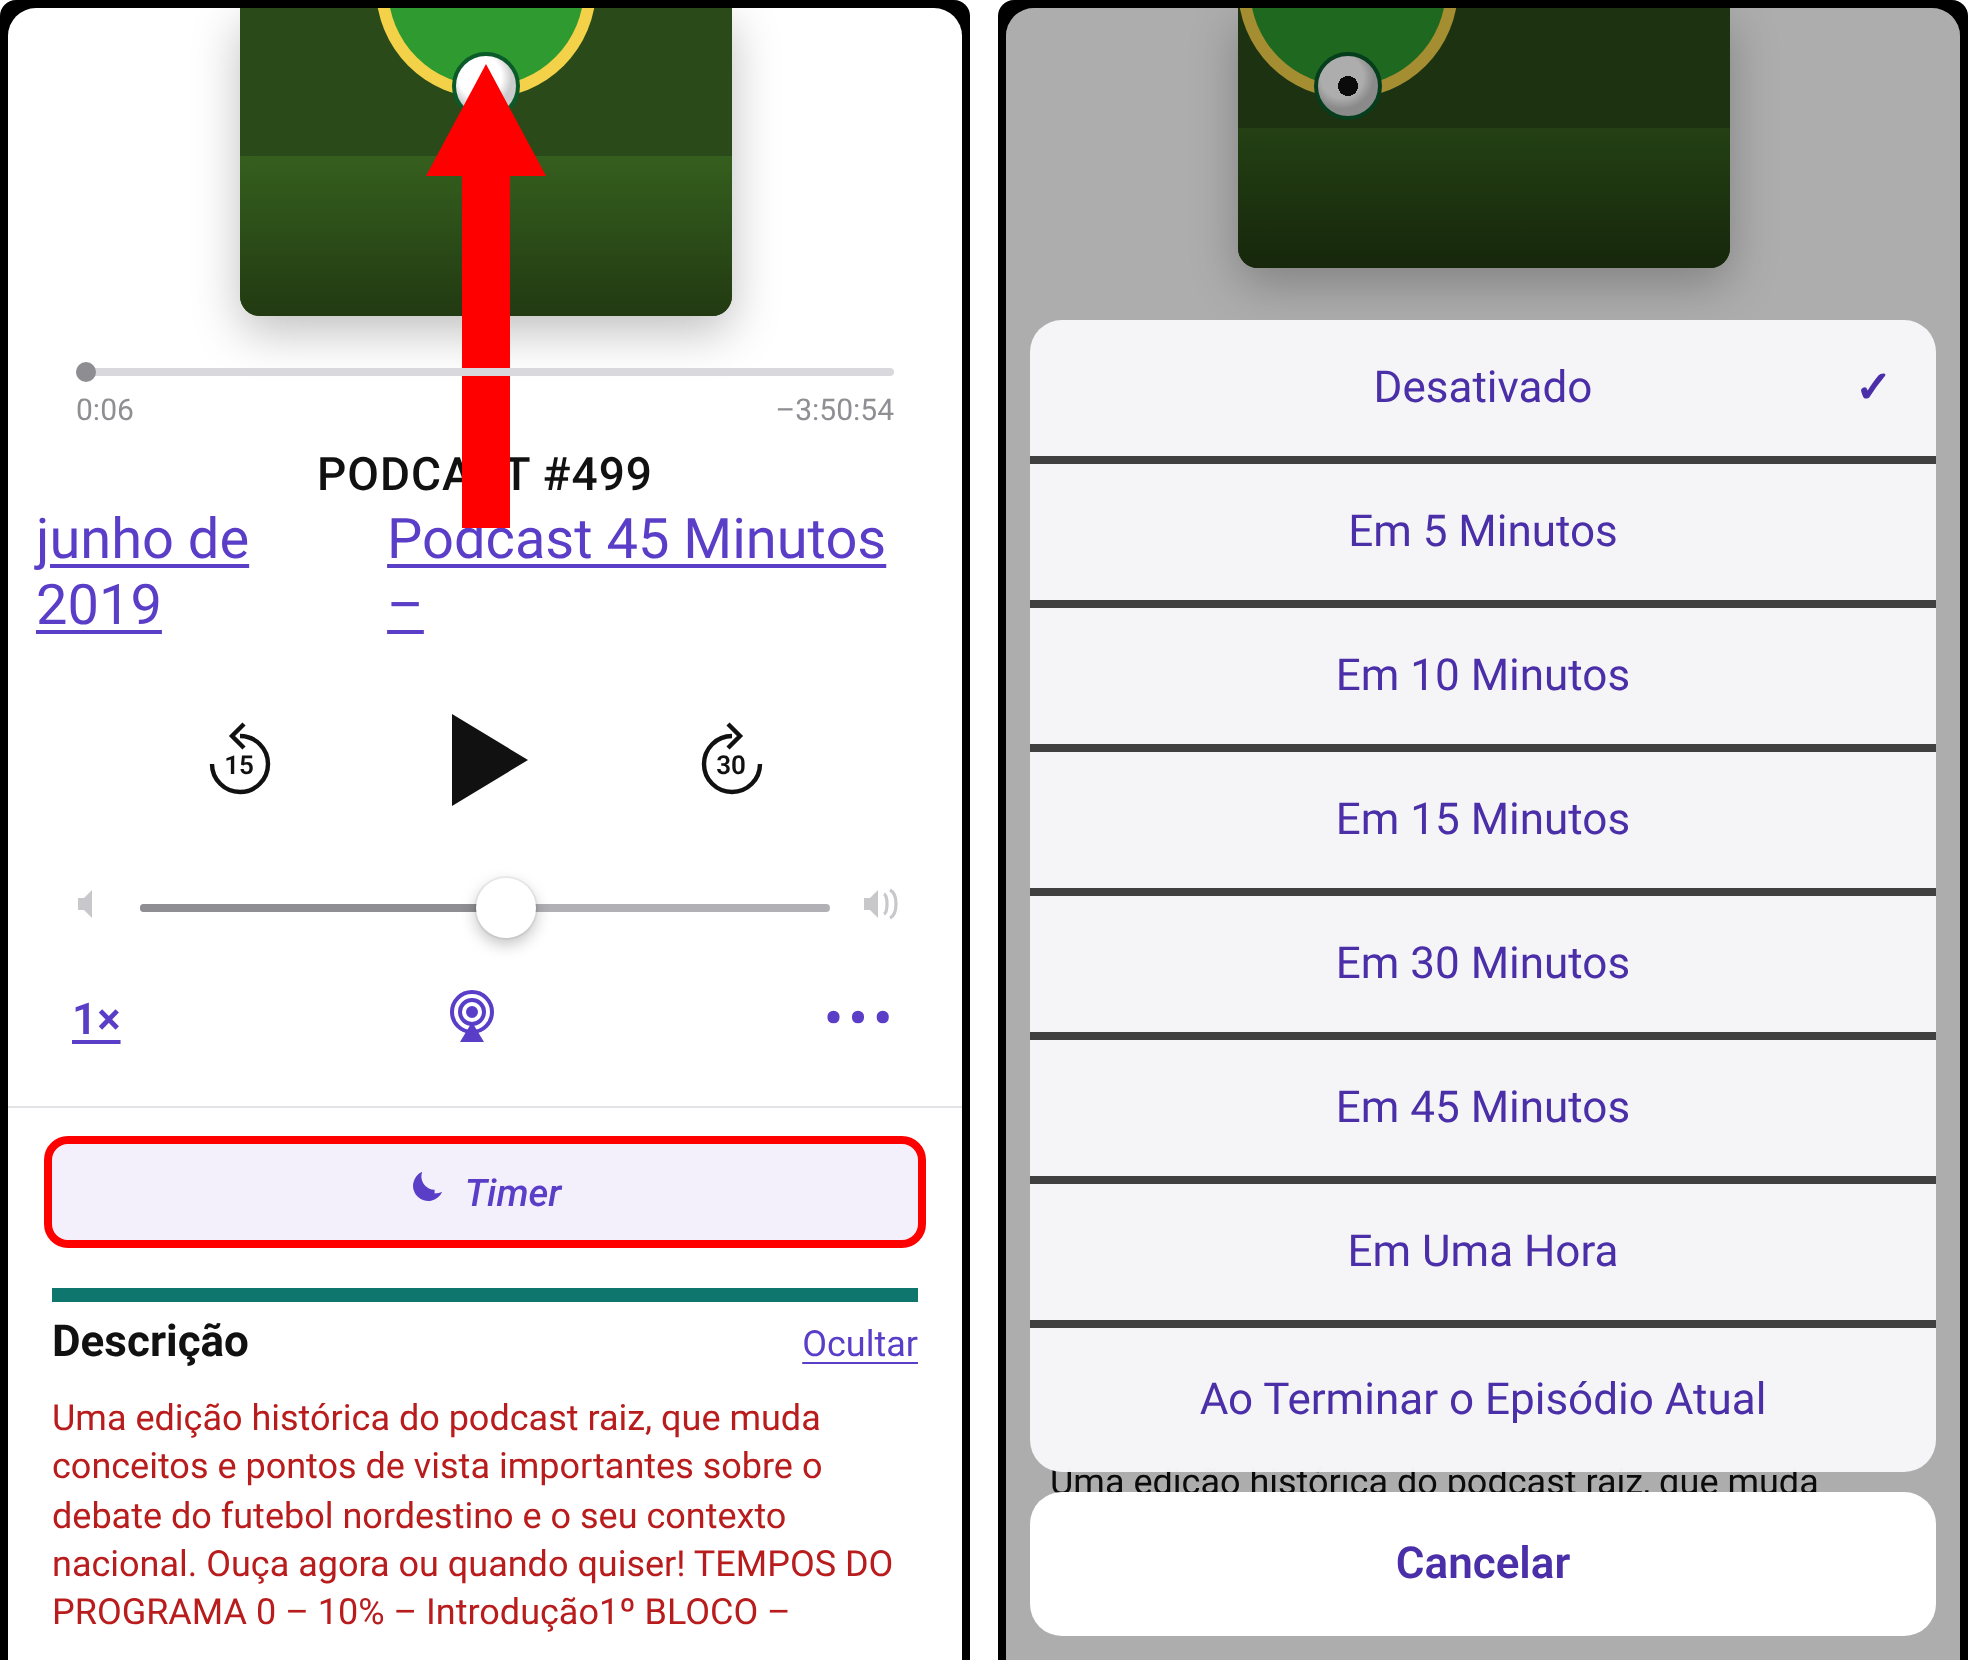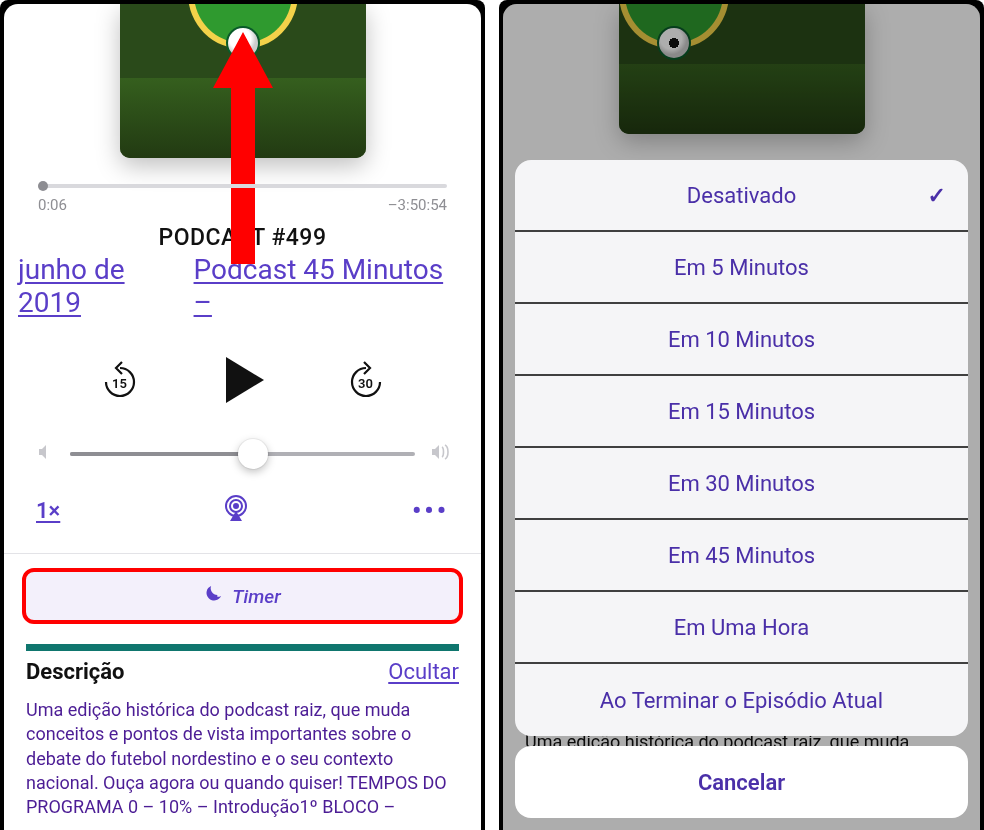--- a/index.html
+++ b/index.html
@@ -185,23 +185,23 @@
   }
   .red-box { outline:4px solid #ff0000; outline-offset:-2px; }
 
   .desc-section { padding: 6px 22px 0; }
   .desc-head {
     display:flex; justify-content:space-between; align-items:baseline;
     border-top:7px solid #0f766e;
     padding-top:8px;
   }
   .desc-head h3 { font-size:22px; font-weight:700; color:#111; }
-  .desc-head .hide-link { color:#5a3ec8; font-size:22px; text-decoration:underline; text-underline-offset:3px; }
+  .desc-head .hide-link { color:#5a3ec8; font-size:18px; text-decoration:underline; text-underline-offset:3px; }
   .desc-body {
-    font-size:18px; color:#4c1d95; line-height:1.35;
+    font-size:18px; color:#b91c1c; line-height:1.35;
     margin-top:14px;
     padding-bottom:6px;
   }
 
   
   .right .sheet { background:#fff; }
   .right .overlay {
     position:absolute; inset:0;
     background:rgba(0,0,0,0.32);
   }
@@ -224,21 +224,21 @@
   }
   .as-list {
     background:rgba(248,248,250,0.96);
     border-radius:16px;
     overflow:hidden;
     backdrop-filter: blur(10px);
   }
   .as-item {
     height:72px;
     display:flex; align-items:center; justify-content:center;
-    border-bottom:2px solid #404040;
+    border-bottom:4px solid #404040;
     color:#4a2fa8;
     font-size:22px;
     position:relative;
   }
   .as-item:last-child { border-bottom:none; }
   .as-item.selected { font-weight:400; }
   .as-check {
     position:absolute; right:22px; top:50%; transform:translateY(-50%);
     color:#4a2fa8; font-size:22px; font-weight:600;
   }

